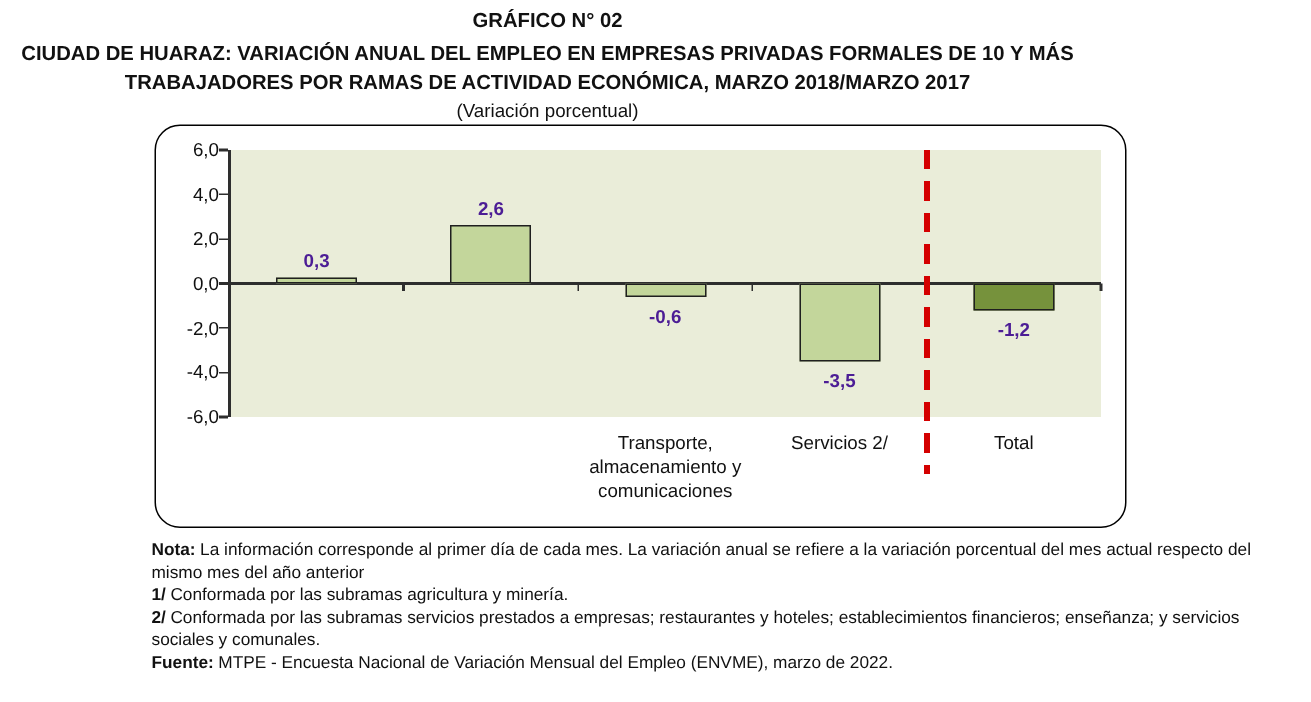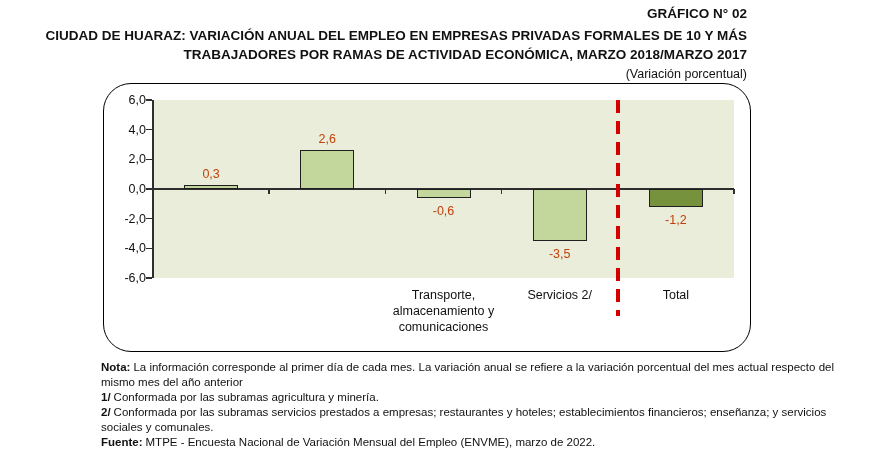--- a/index.html
+++ b/index.html
@@ -1,30 +1,30 @@
 <!DOCTYPE html>
 <html><head>
 <meta charset="utf-8">
 <style>
   html,body{margin:0;padding:0;background:#fff;}
   .page{
     position:relative;width:874px;height:468px;background:#ffffff;
     font-family:"Liberation Sans", sans-serif;color:#111;overflow:hidden;
   }
-  .hdr{position:absolute;left:17px;top:5px;width:730px;text-align:right;}
+  .hdr{position:absolute;left:0;top:5px;width:730px;text-align:center;}
   .t1{font-size:13.5px;font-weight:bold;line-height:18px;margin-bottom:3px;}
   .t2{font-size:13.5px;font-weight:bold;line-height:19px;}
   .t3{font-size:12.5px;font-weight:normal;line-height:17px;margin-top:2px;}
   .panel{
     position:absolute;left:103px;top:83px;width:648px;height:269px;
-    border:1.5px solid #000;border-radius:28px;background:#fff;box-sizing:border-box;
+    border:1.5px solid #000;border-radius:17px;background:#fff;box-sizing:border-box;
   }
   .panel *{position:absolute;box-sizing:border-box;}
   .ylab{width:42px;height:16px;line-height:16px;text-align:right;font-size:12.5px;color:#111;}
-  .vlab{width:64px;height:16px;line-height:16px;text-align:center;font-size:12.5px;color:#c2410c;}
+  .vlab{width:64px;height:16px;line-height:16px;text-align:center;font-size:12.5px;color:#4c1d95;font-weight:bold;}
   .clab{width:132px;text-align:center;font-size:12.5px;line-height:16px;color:#111;}
   .notes{position:absolute;left:101px;top:360px;width:745px;font-size:11.5px;line-height:15px;color:#111;}
   .notes p{margin:0;}
   .notes b{margin-right:3px;}
 </style>
 </head>
 <body>
 
 <div class="page">
 

